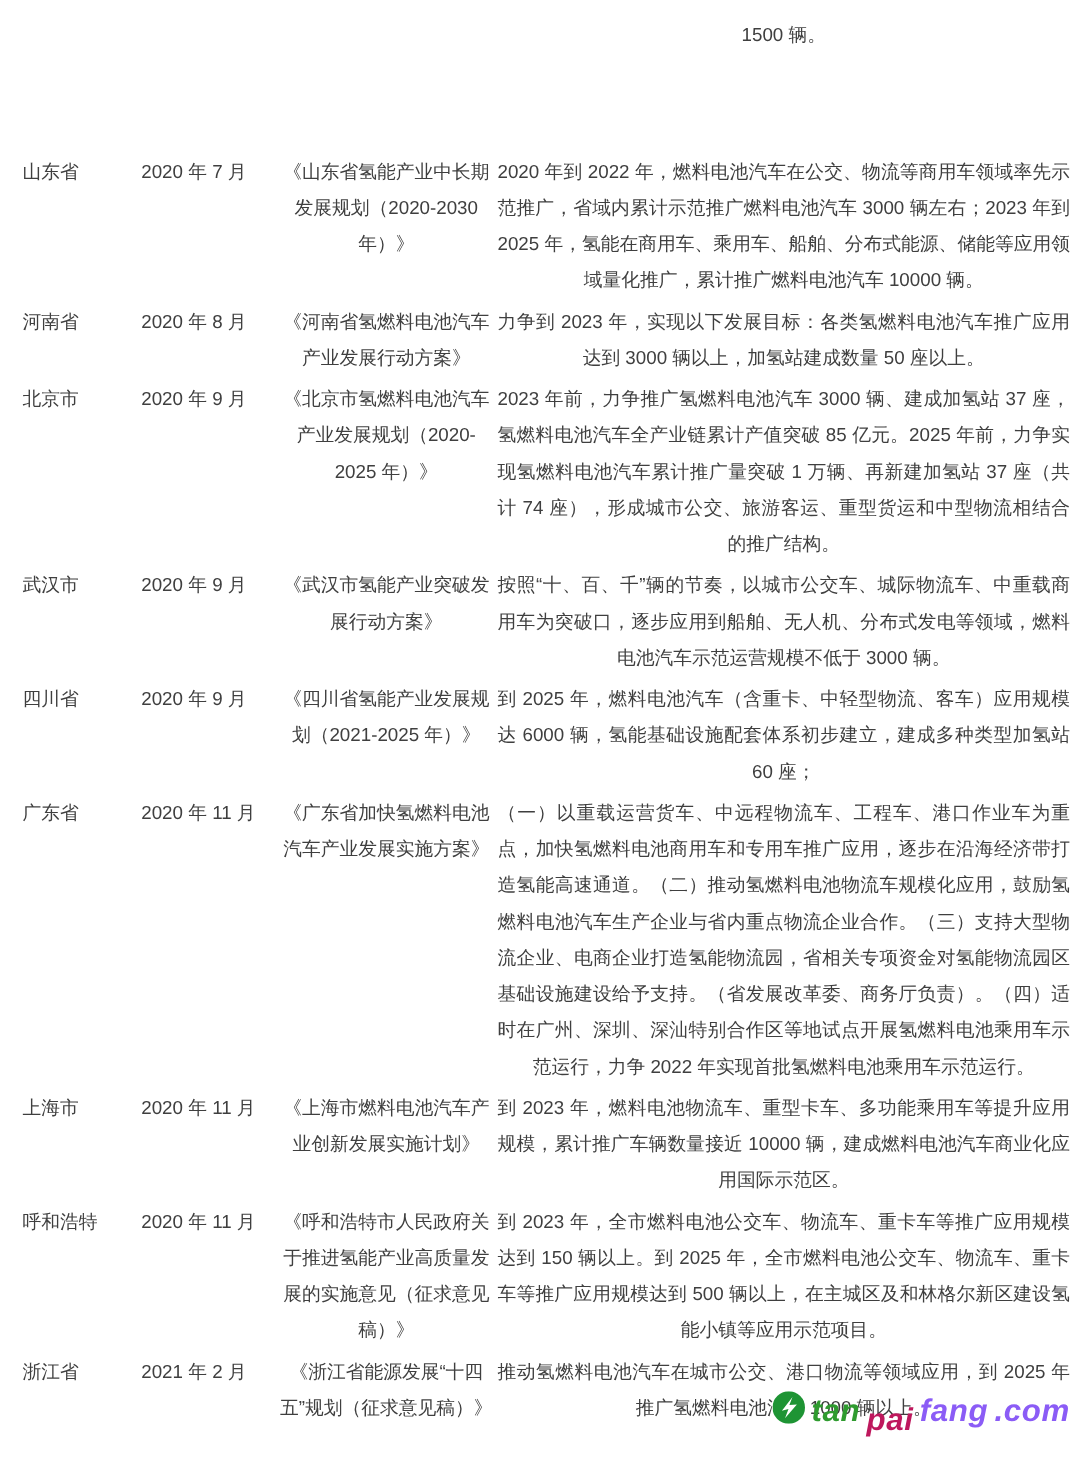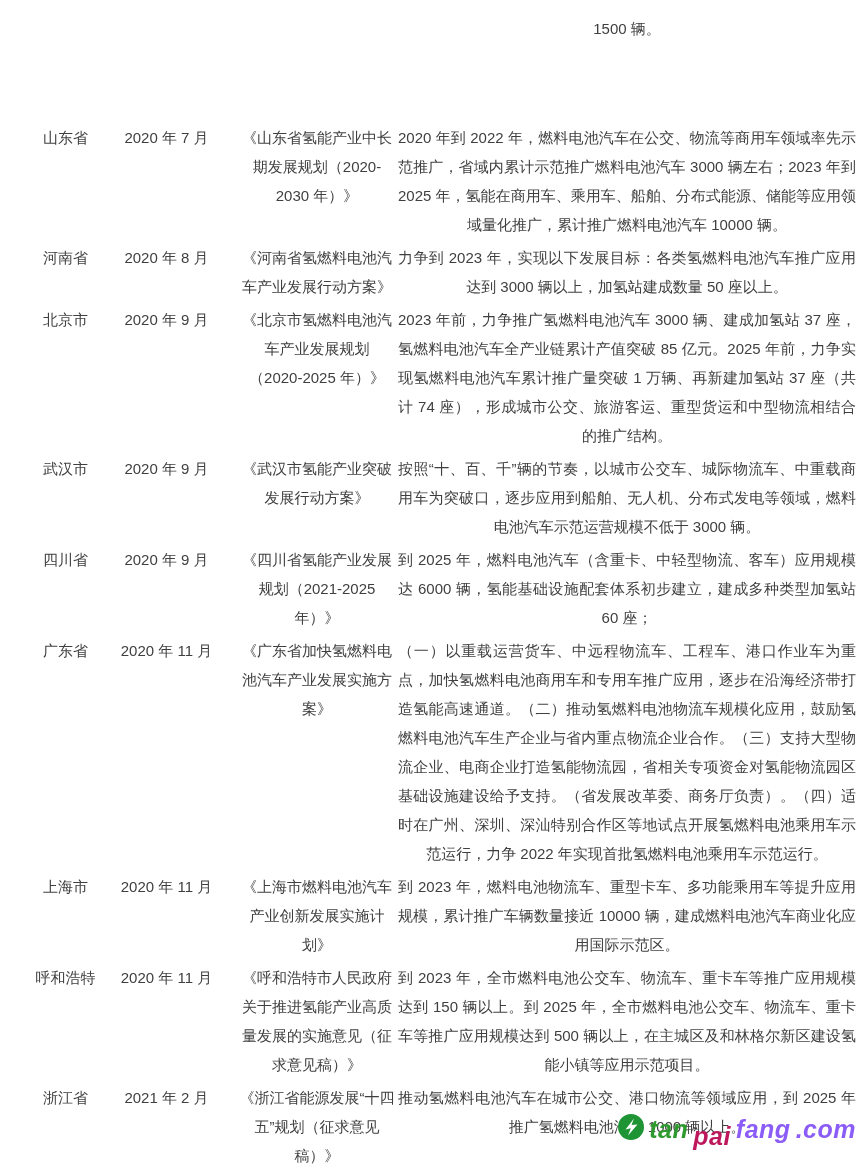--- a/index.html
+++ b/index.html
@@ -13,23 +13,23 @@
     overflow: hidden;
   }
   .doc { padding: 12px 8px 0 18px; }
   .grid-row {
     display: grid;
     grid-template-columns: 95px 107px 178px 1fr;
     font-size: 15px;
     line-height: 29px;
     padding: 2px 0;
   }
-  .cell { min-width: 0; text-align: center; }
+  .cell { min-width: 0; }
   .cell.date { white-space: nowrap; }
-  .cell.policy { text-align: center; padding: 0 3px; margin-left: 16px; }
+  .cell.policy { text-align: center; padding: 0 3px; }
   .cell.desc {
     text-align: justify;
     text-align-last: center;
     text-justify: inter-character;
   }
   .continuation-row { margin-bottom: 76px; }
   .continuation-row .desc { text-align: center; }
   .watermark {
     position: absolute;
     right: 8px;

